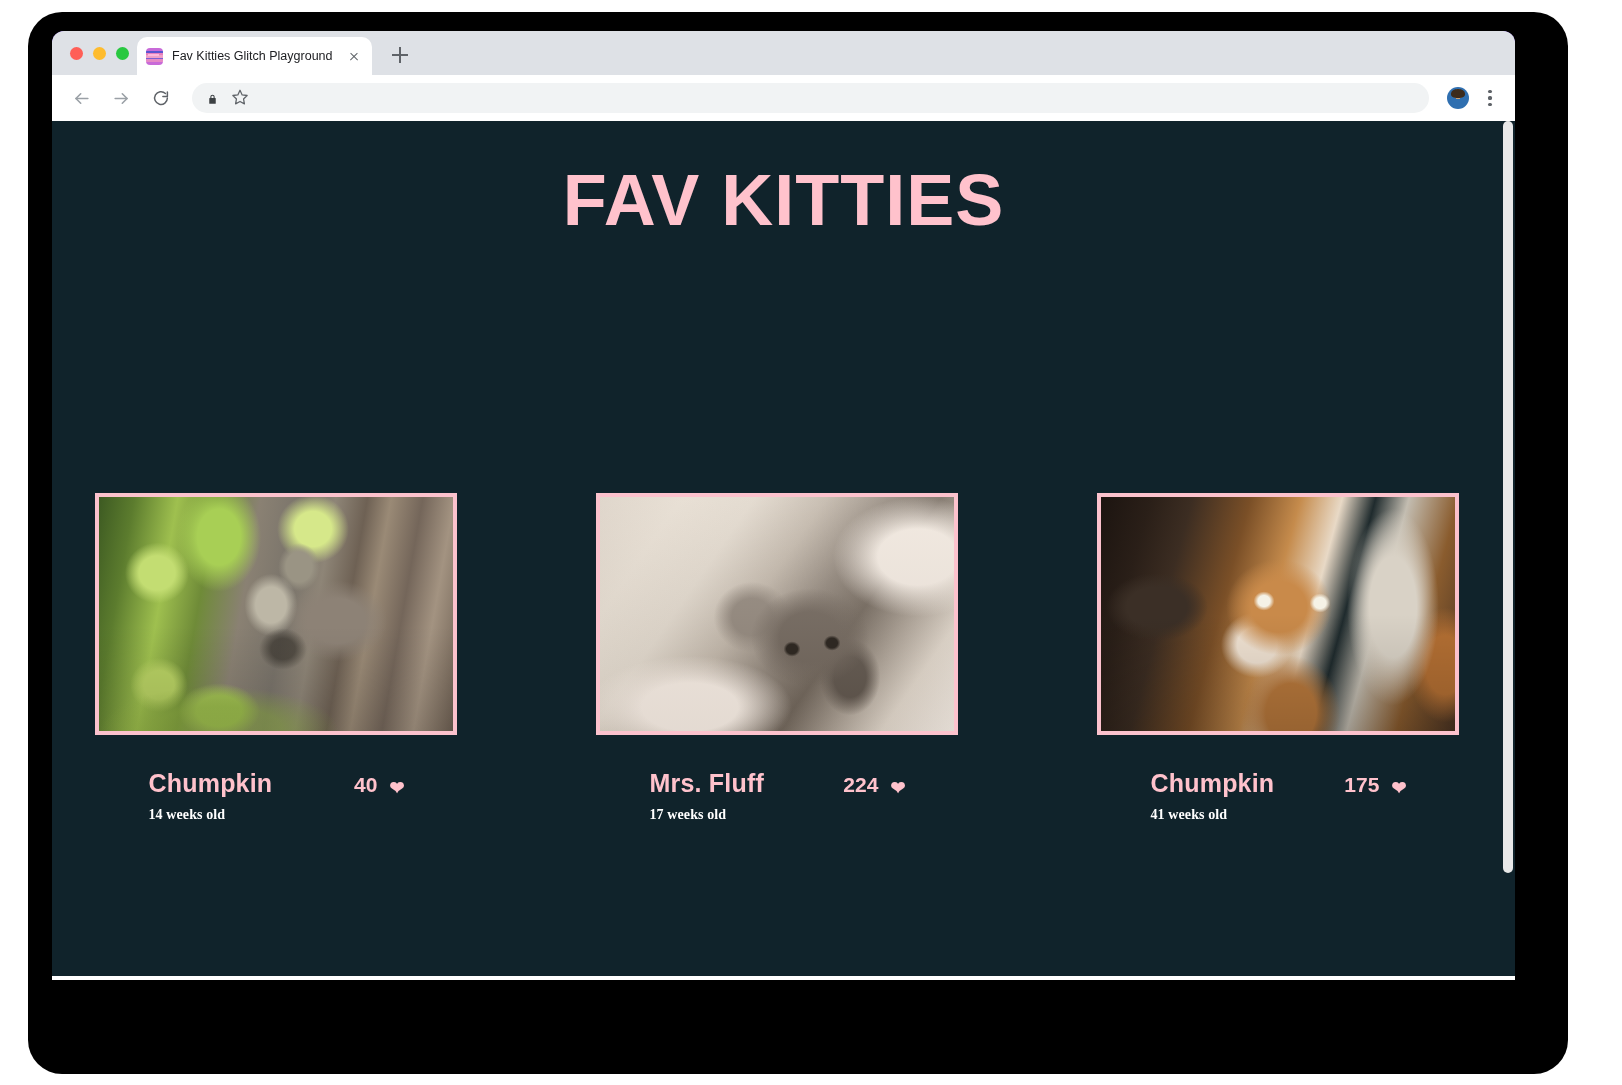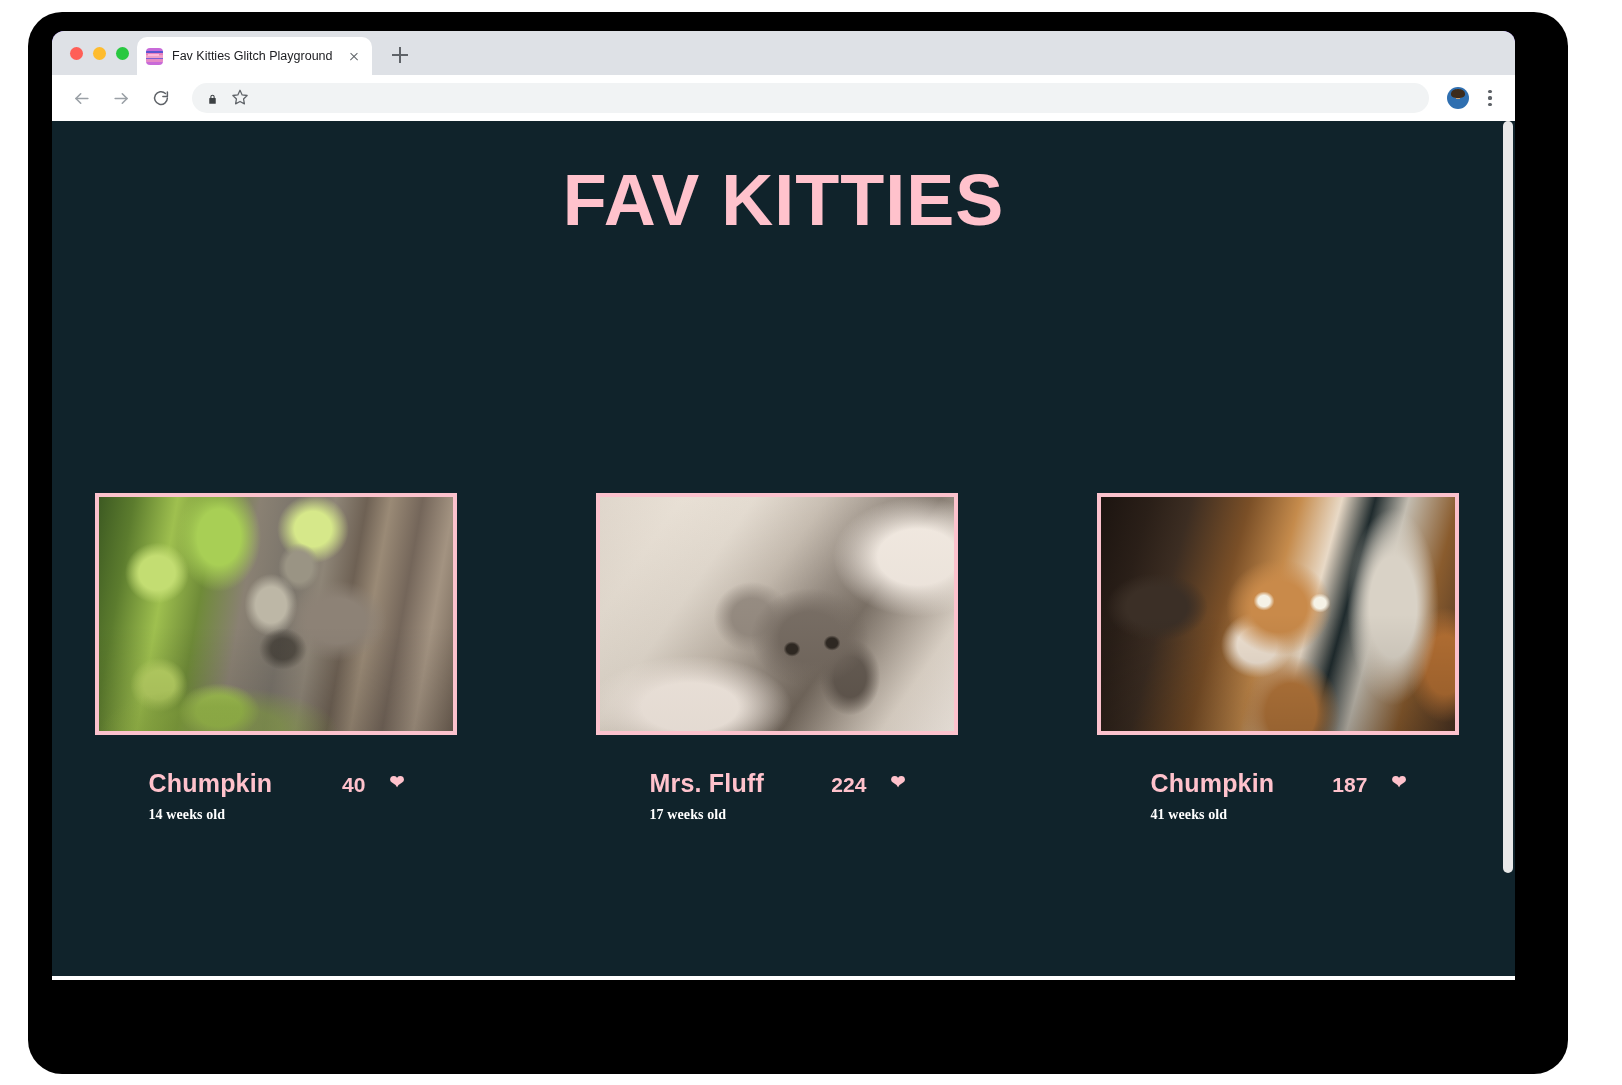--- a/index.html
+++ b/index.html
@@ -331,22 +331,22 @@
     color: #ffc2cc;
     font-size: 25px;
     font-weight: 700;
     letter-spacing: 0.2px;
   }
   .kitty-likes {
     color: #ffc2cc;
     font-size: 21px;
     font-weight: 700;
     display: inline-flex;
-    align-items: flex-start;
-    gap: 24px;
+    align-items: flex-end;
+    gap: 12px;
     cursor: pointer;
   }
   .heart-icon { font-size: 18px; line-height: 1; color: #ffc2cc; }
   .kitty-age {
     margin-top: 9px;
     color: #ffffff;
     font-size: 14px;
     font-weight: 700;
     padding-left: 54px;
     letter-spacing: 0.1px;
@@ -471,21 +471,21 @@
           </span>
         </div>
         <div class="kitty-age">17 weeks old</div>
       </div>
 
       <div class="kitty-card">
         <div class="kitty-photo photo-chumpkin"></div>
         <div class="kitty-meta">
           <span class="kitty-name">Chumpkin</span>
           <span class="kitty-likes">
-            <span>187</span>
+            <span>175</span>
             <span class="heart-icon">❤</span>
           </span>
         </div>
         <div class="kitty-age">41 weeks old</div>
       </div>
 
     </div>
 
     <div id="page-scrollbar">
       <div id="page-scrollbar-thumb"></div>

